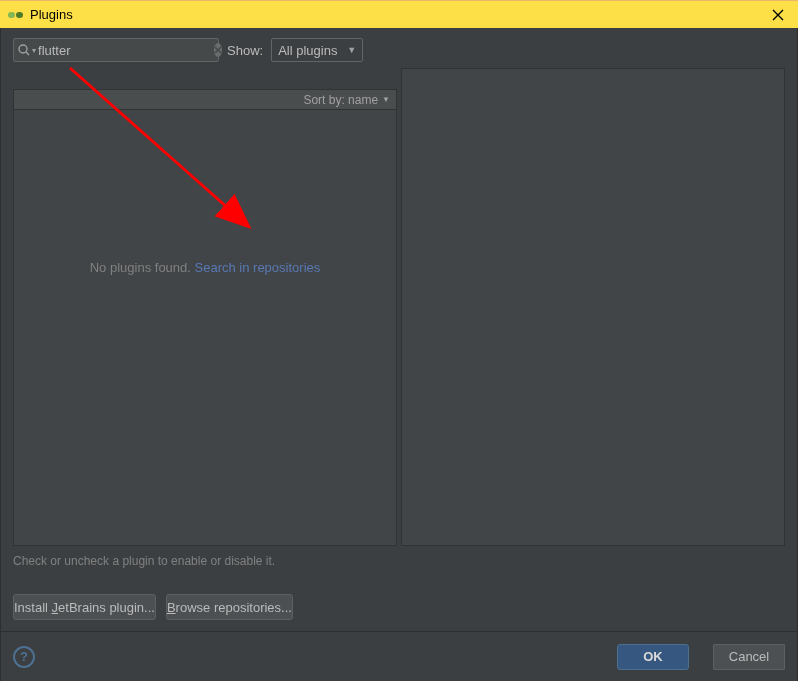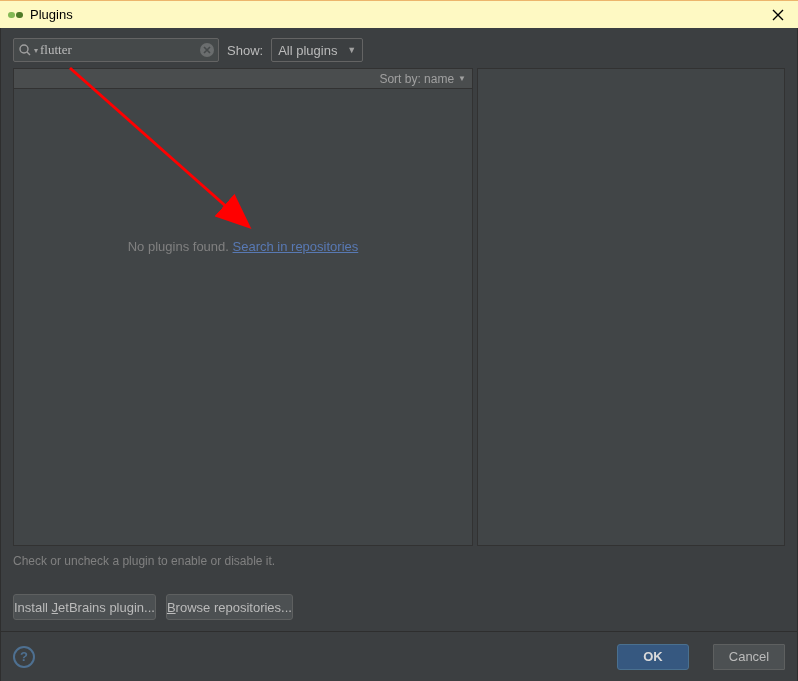--- a/index.html
+++ b/index.html
@@ -9,21 +9,21 @@
       font-family: "Segoe UI", Arial, sans-serif;
       font-size: 13px;
       background: #3c3f41;
       color: #bbbbbb;
       overflow: hidden;
       position: relative;
     }
     
     .titlebar {
       height: 28px;
-      background: #fef9c3;
+      background: #fde047;
       display: flex;
       align-items: center;
       padding: 0 8px;
       color: #000;
       border-top: 1px solid #ecb56c;
     }
     .titlebar-icon {
       width: 16px;
       height: 10px;
       position: relative;
@@ -84,21 +84,20 @@
       color: #a0a0a0;
       margin-right: 2px;
     }
     .search-input {
       flex: 1;
       background: transparent;
       border: none;
       color: #bbbbbb;
       outline: none;
       font-size: 13px;
-      font-family: Liberation Serif, serif;
     }
     .clear-btn {
       width: 14px;
       height: 14px;
       background: #6a6d6e;
       border-radius: 50%;
       display: flex;
       align-items: center;
       justify-content: center;
       font-size: 10px;
@@ -123,25 +122,26 @@
     .panels {
       display: flex;
       height: 478px;
       gap: 4px;
     }
     .left-panel, .right-panel {
       background: #3c3f41;
       border: 1px solid #323232;
     }
     .left-panel {
-      width: 460px;
+      width: 384px;
       background: #414547;
       display: flex;
       flex-direction: column;
       position: relative;
+      margin-top: 21px;
     }
     .right-panel {
       flex: 1;
       background: #414547;
     }
     .sort-bar {
       height: 20px;
       background: #4a4d4e;
       display: flex;
       align-items: center;
@@ -156,21 +156,20 @@
       position: absolute;
       top: 170px;
       left: 0;
       right: 0;
       text-align: center;
       color: #808080;
       font-size: 13px;
     }
     .search-link {
       color: #5879b4;
-      text-decoration: underline;
       cursor: pointer;
     }
     
     .arrow-svg {
       position: absolute;
       left: 62px;
       top: 60px;
       pointer-events: none;
     }
     

